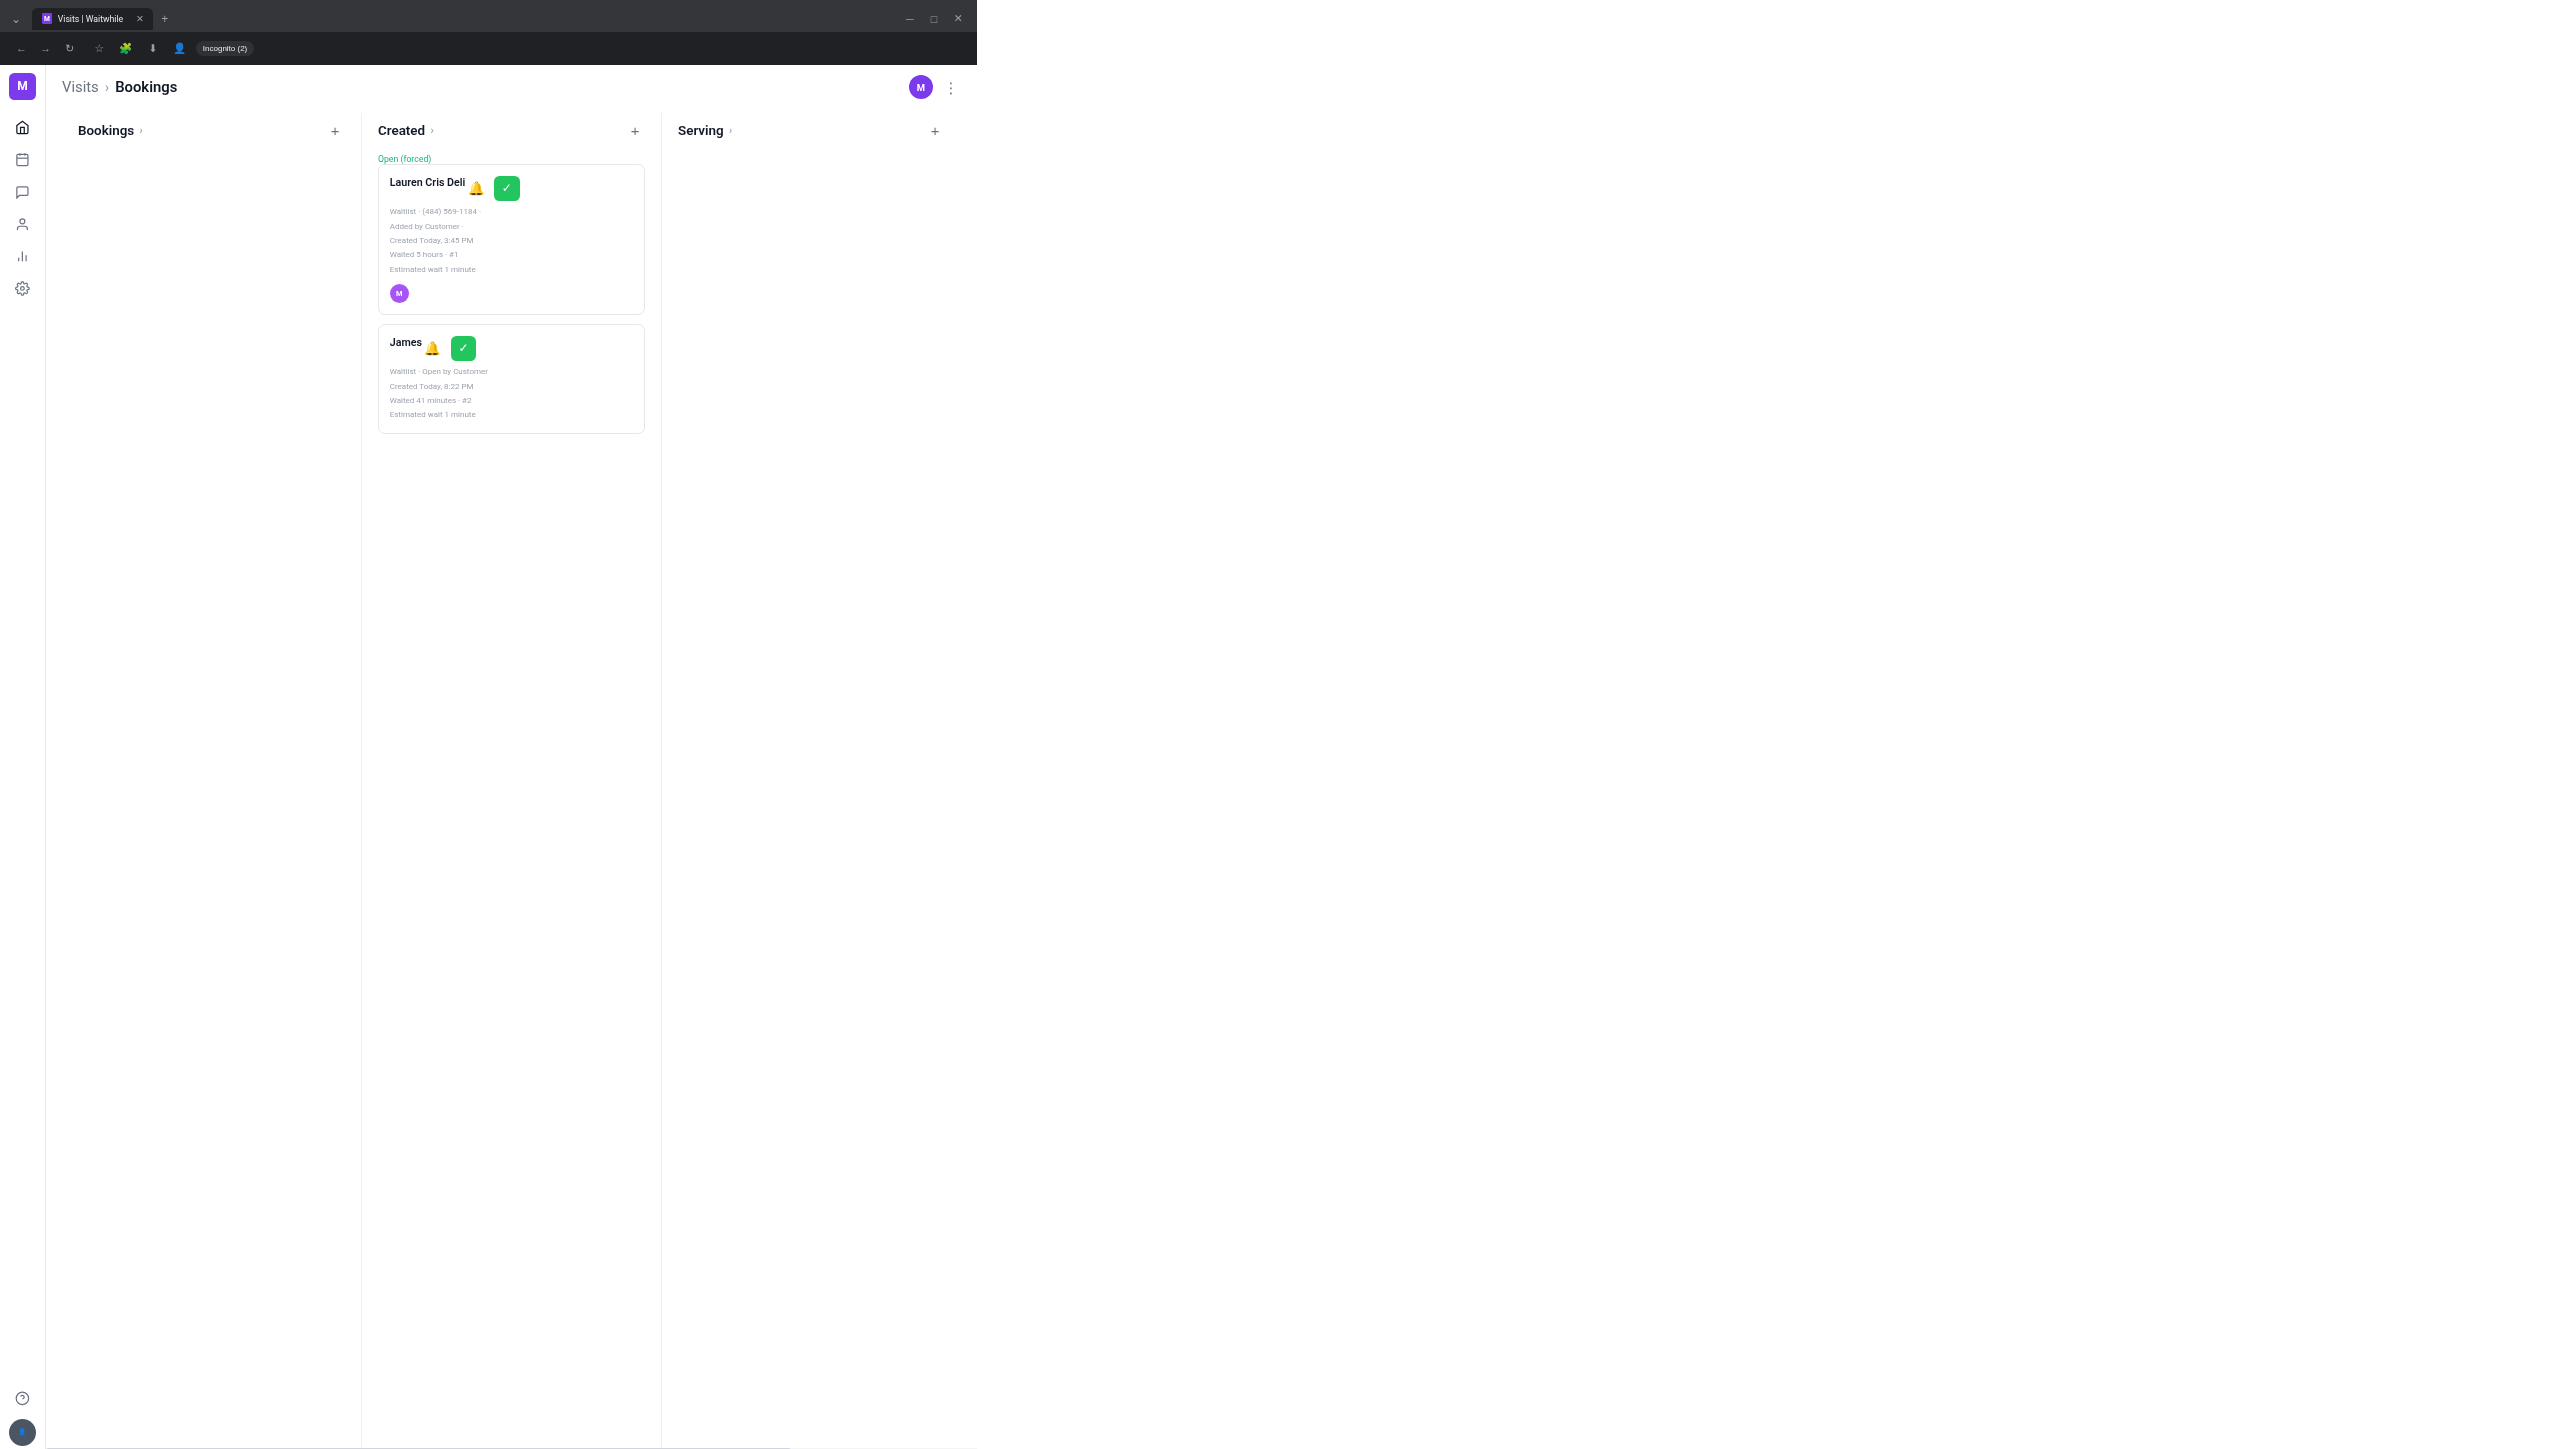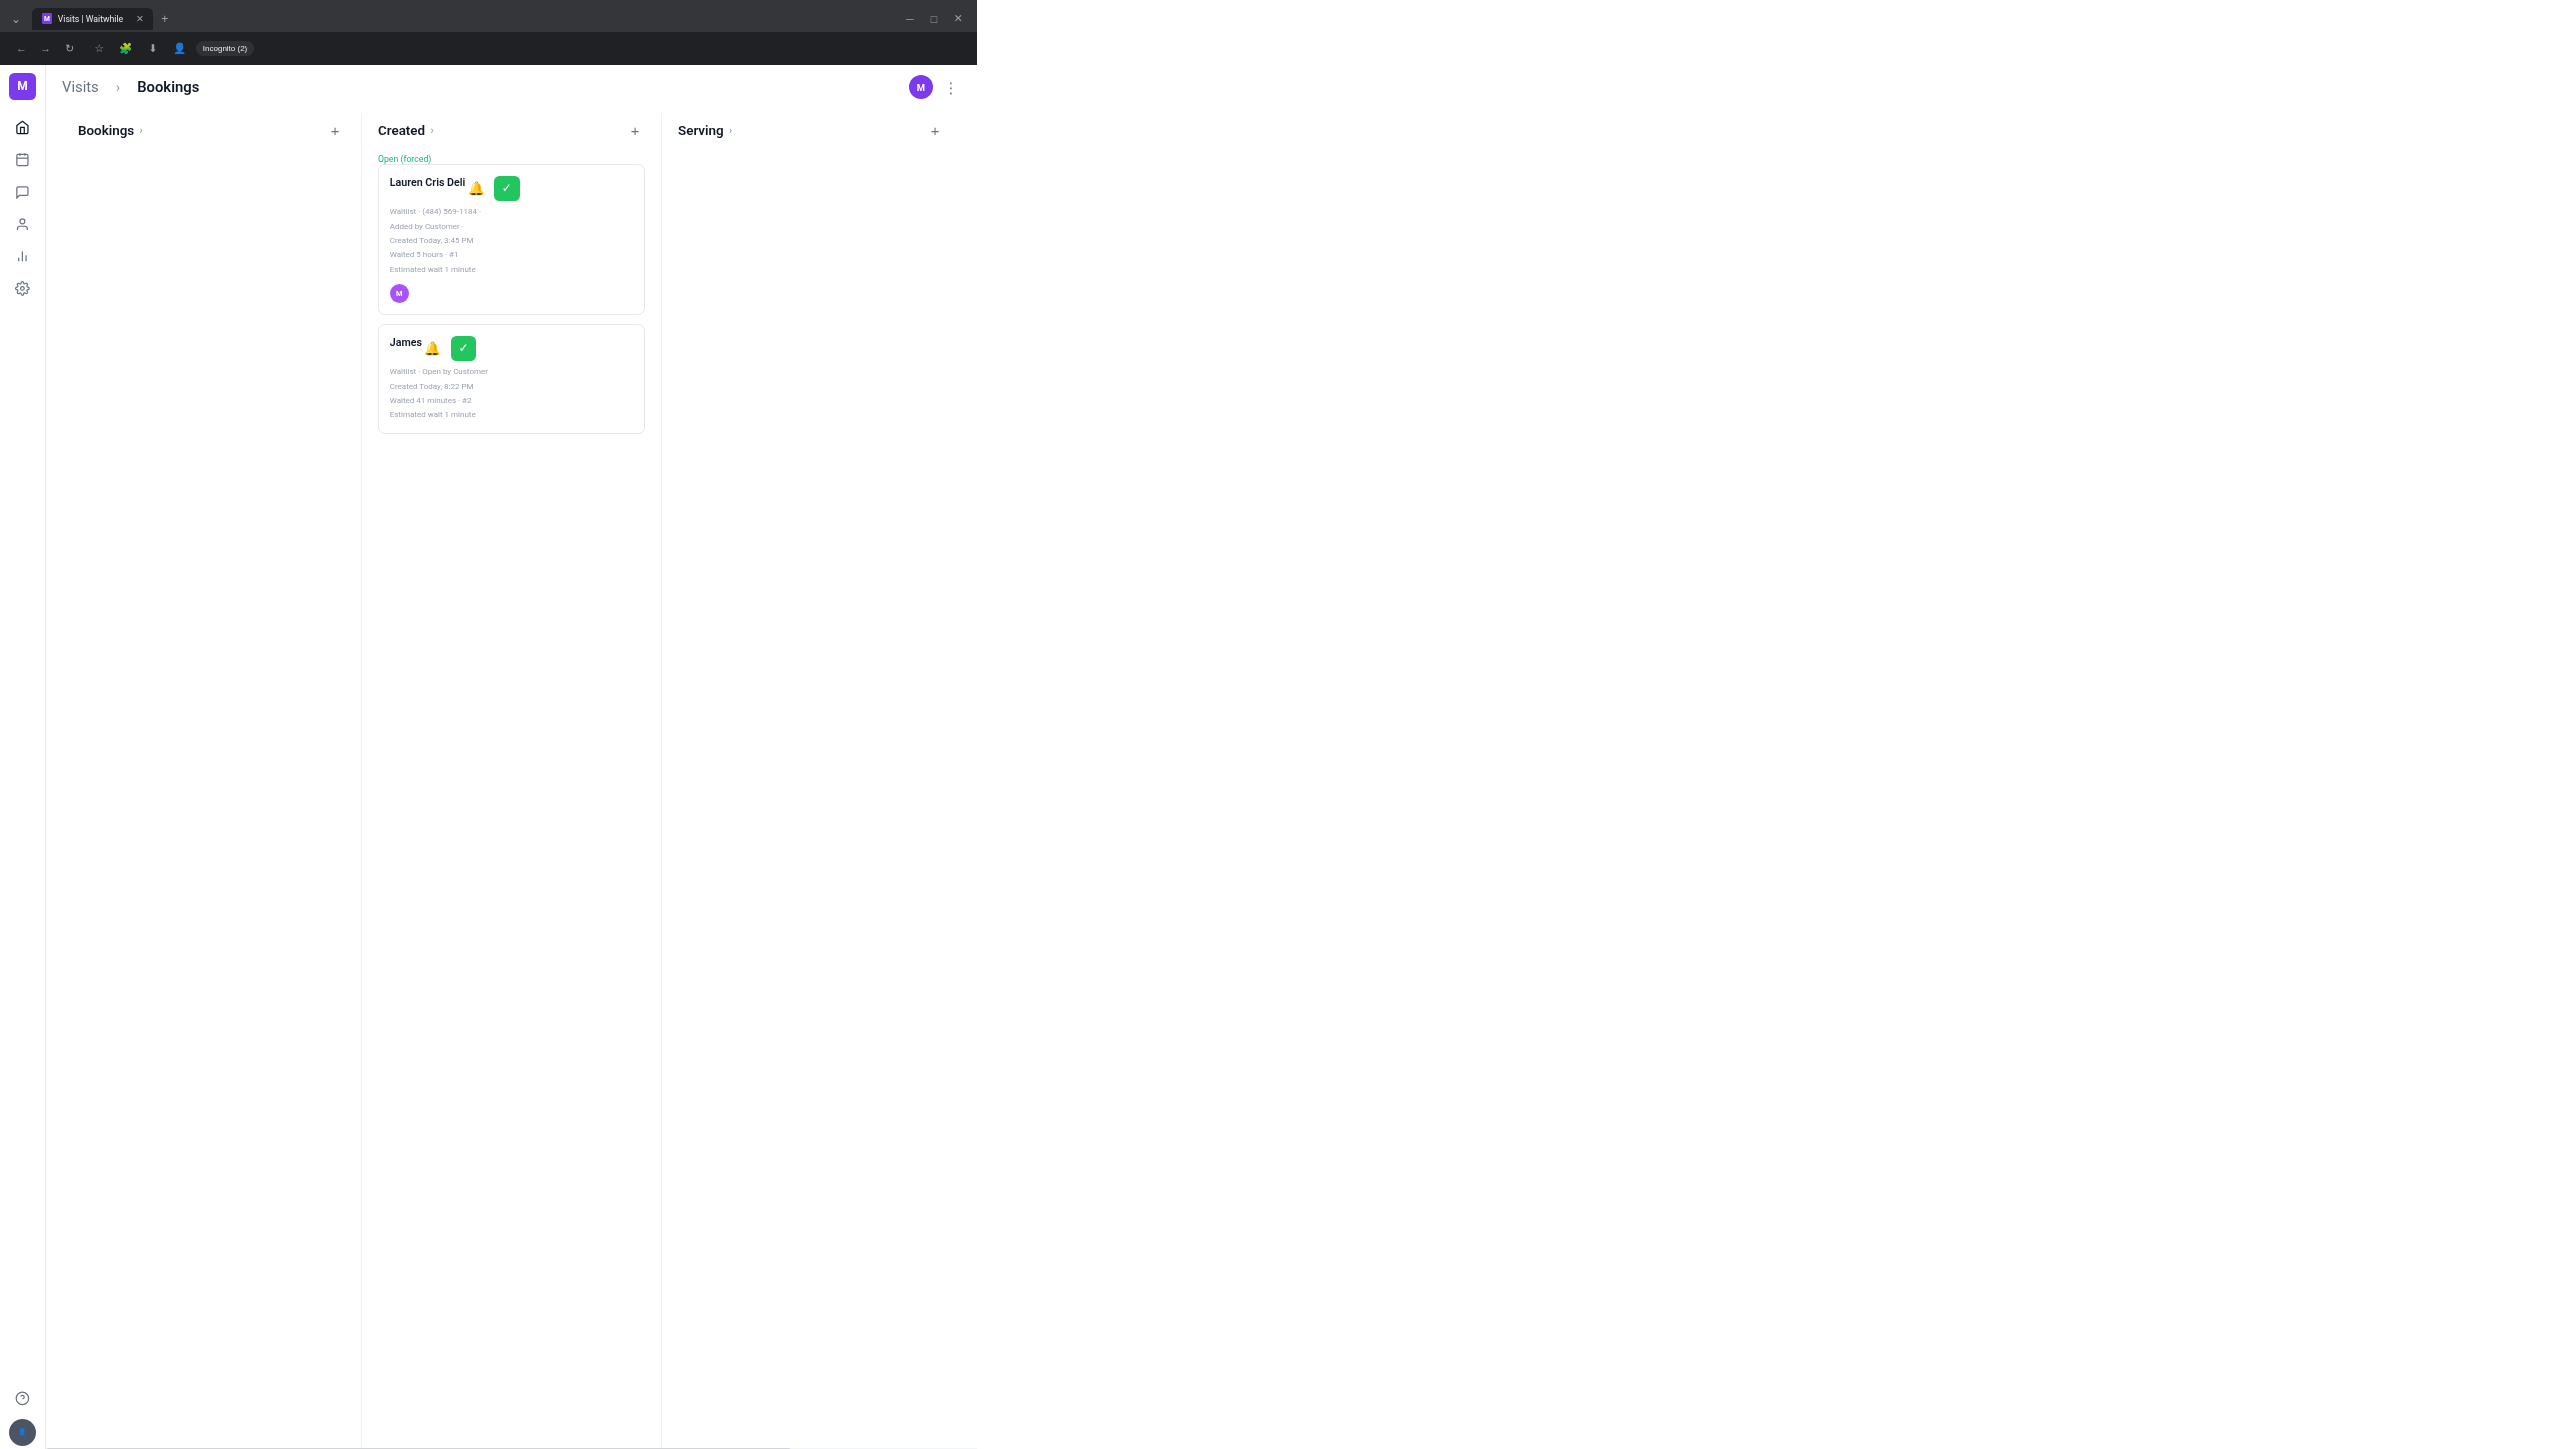--- a/index.html
+++ b/index.html
@@ -32,21 +32,21 @@
     .sidebar-item.active { color: #111827; }
     .sidebar-item svg { width: 14.8px; height: 14.8px; }
     .sidebar-bottom { margin-top: auto; display: flex; flex-direction: column; align-items: center; gap: 5.4px; }
     .avatar-placeholder { width: 27px; height: 27px; border-radius: 50%; background: #4b5563; display: flex; align-items: center; justify-content: center; color: white; font-size: 9.4px; font-weight: bold; }
 
     
     .main-content { flex: 1; display: flex; flex-direction: column; overflow: hidden; }
     .top-bar { padding: 6.7px 16px; border-bottom: 0.7px solid #f0f0f0; display: flex; align-items: center; justify-content: space-between; }
     .org-name { font-size: 8.7px; color: #6b7280; }
     .page-header { padding: 10.7px 16px 13.4px; display: flex; align-items: center; justify-content: space-between; }
-    .breadcrumb { display: flex; align-items: center; gap: 17px; font-size: 14.8px; color: #6b7280; }
+    .breadcrumb { display: flex; align-items: center; gap: 6px; font-size: 14.8px; color: #6b7280; }
     .breadcrumb-separator { color: #9ca3af; }
     .breadcrumb-current { color: #111827; font-weight: 600; }
     .header-actions { display: flex; align-items: center; gap: 8px; }
     .user-avatar { width: 24px; height: 24px; border-radius: 50%; background: #7c3aed; display: flex; align-items: center; justify-content: center; color: white; font-size: 9.4px; font-weight: bold; cursor: pointer; }
     .more-btn { background: none; border: none; cursor: pointer; color: #6b7280; font-size: 14.8px; padding: 2.7px; }
 
     
     .columns-container { flex: 1; display: flex; overflow-x: auto; padding: 0 16px; gap: 0; }
     .column { flex: 1; min-width: 255px; border-right: 0.7px solid #f0f0f0; padding: 0 16px; }
     .column:last-child { border-right: none; }

